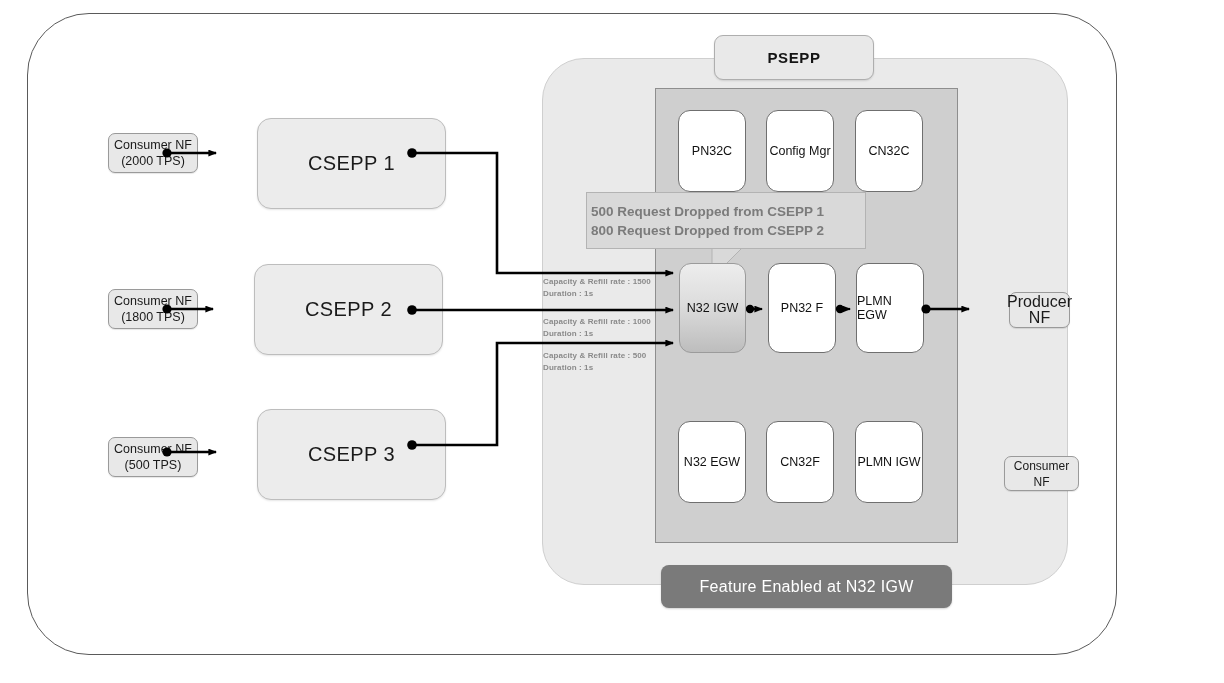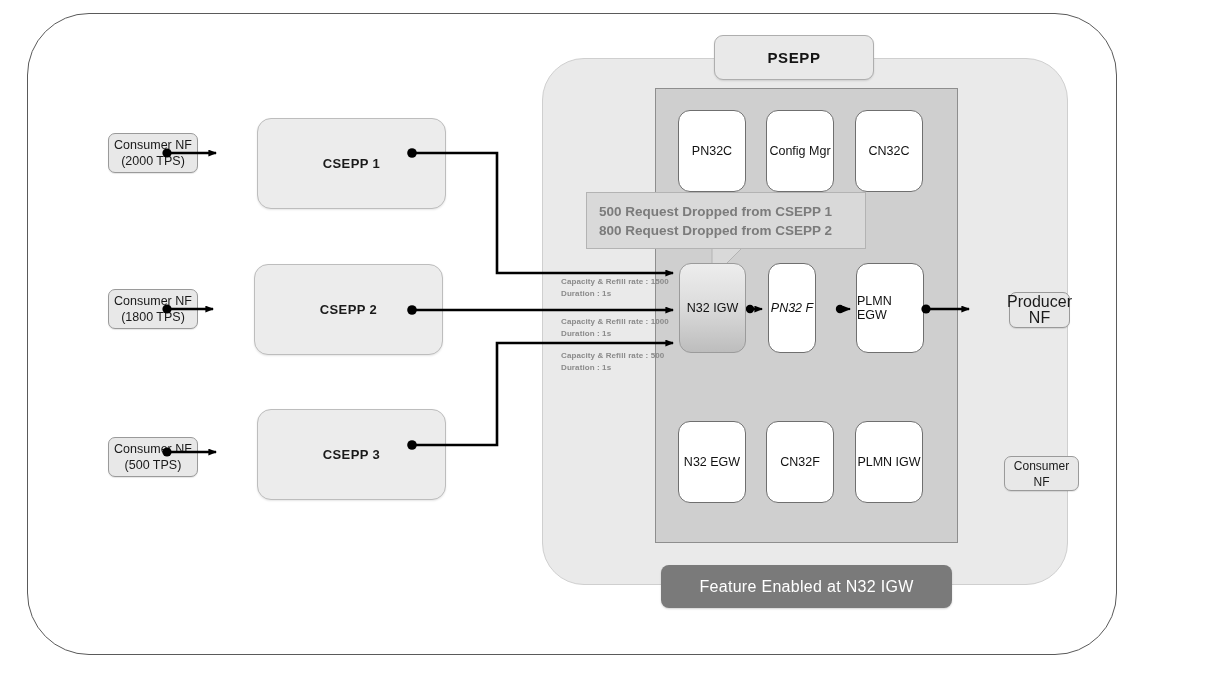--- a/index.html
+++ b/index.html
@@ -53,22 +53,22 @@
     line-height: 16px;
     box-shadow: 0 1px 1px rgba(0,0,0,0.10);
   }
   .nf-box .l1, .nf-box .l2 { display: block; }
 
   
   .csepp-box {
     background: #ececec;
     border: 1px solid #bdbdbd;
     border-radius: 14px;
-    font-size: 13px;
-    font-weight: bold;
+    font-size: 20px;
+    font-weight: normal;
     letter-spacing: 0.4px;
     box-shadow: 0 1px 2px rgba(0,0,0,0.10);
   }
 
   
   .psepp-container {
     position: absolute;
     left: 542px;
     top: 58px;
     width: 526px;
@@ -153,40 +153,40 @@
   
   .callout {
     position: absolute;
     left: 586px;
     top: 192px;
     width: 280px;
     height: 57px;
     background: #d9d9d9;
     border: 1px solid #b3b3b3;
     box-sizing: border-box;
-    padding: 9px 12px 0 12px;
+    padding: 9px 12px 0 4px;
     color: #7b7b7b;
     font-size: 13.5px;
     font-weight: bold;
     line-height: 19px;
     z-index: 6;
   }
   .callout-line { display: block; white-space: nowrap; }
 
   
   .ann {
     position: absolute;
     color: #8a8a8a;
     font-size: 8px;
     font-weight: bold;
     line-height: 12px;
     white-space: nowrap;
     letter-spacing: 0.1px;
   }
-  .ann span { display: block; padding-left: 18px; }
+  .ann span { display: block; }
 
   
   .wires {
     position: absolute;
     left: 0; top: 0;
     width: 1224px;
     height: 683px;
     pointer-events: none;
     z-index: 4;
   }
@@ -248,21 +248,21 @@
   <div class="module" style="left:766px; top:110px; width:68px; height:82px;">
     <span>Config Mgr</span>
   </div>
   <div class="module" style="left:855px; top:110px; width:68px; height:82px;">
     <span>CN32C</span>
   </div>
 
   <div class="module highlight" style="left:679px; top:263px; width:67px; height:90px; z-index:5;">
     <span>N32 IGW</span>
   </div>
-  <div class="module" style="left:768px; top:263px; width:48px; height:90px;font-style:italic;">
+  <div class="module" style="left:768px; top:263px; width:68px; height:90px;">
     <span>PN32 F</span>
   </div>
   <div class="module" style="left:856px; top:263px; width:68px; height:90px;">
     <span>PLMN EGW</span>
   </div>
 
   <div class="module" style="left:678px; top:421px; width:68px; height:82px;">
     <span>N32 EGW</span>
   </div>
   <div class="module" style="left:766px; top:421px; width:68px; height:82px;">

